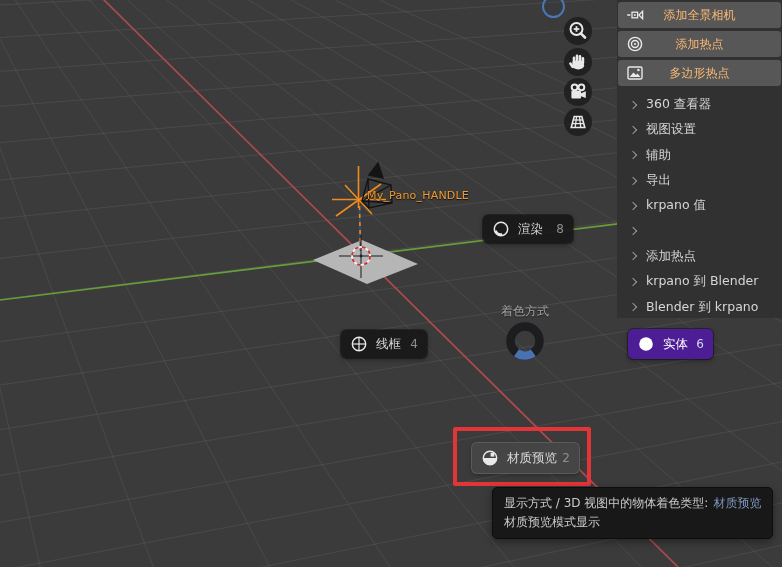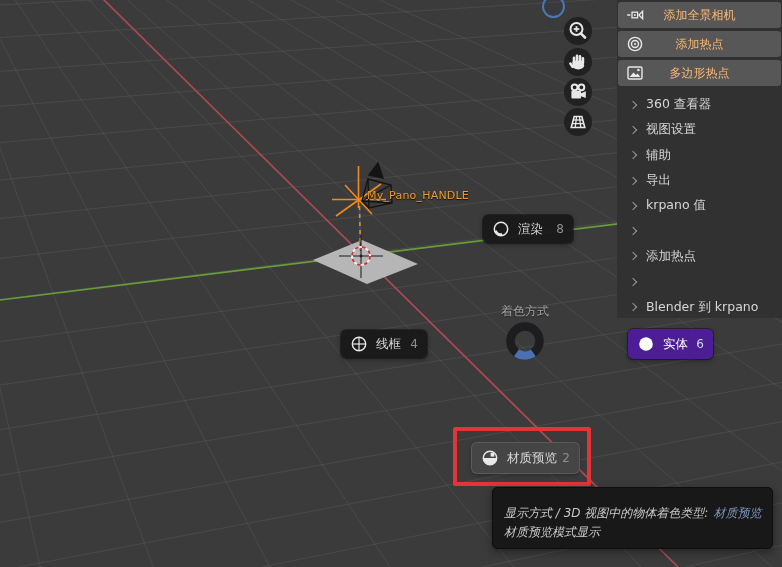--- a/index.html
+++ b/index.html
@@ -70,22 +70,22 @@
   }
 
   
   #highlight-box{
     position:absolute;left:453px;top:427px;width:138px;height:59px;box-sizing:border-box;
     border:4px solid #e23539;border-radius:2px;
   }
   #tooltip{
     position:absolute;left:492px;top:487px;box-sizing:border-box;
     background:rgba(23,23,23,.97);border:1px solid #0d0d0d;border-radius:5px;
-    padding:16px 11px 7px 11px;font-size:12px;line-height:1.55;color:#c9c9c9;
-    white-space:nowrap;box-shadow:0 3px 8px rgba(0,0,0,.4);font-style:italic;
+    padding:6px 11px 7px 11px;font-size:12px;line-height:1.55;color:#c9c9c9;
+    white-space:nowrap;box-shadow:0 3px 8px rgba(0,0,0,.4);
   }
   #tooltip .hl{color:#7d97bd;margin-left:5px;}
 </style>
 </head>
 <body>
 
 <div id="stage">
 
   <svg id="grid-svg" width="782" height="567">
       <line x1="0" y1="-140" x2="782" y2="-156.75714285714287" stroke="#7d7d7d" stroke-width="1" opacity="0.22"></line>
@@ -265,20 +265,21 @@
       </div>
       <div class="sb-row">
         <span class="chev"></span>
       </div>
       <div class="sb-row">
         <span class="chev"></span>
         <span>添加热点</span>
       </div>
       <div class="sb-row">
         <span class="chev"></span>
+        <span>krpano 到 Blender</span>
       </div>
       <div class="sb-row">
         <span class="chev"></span>
         <span>Blender 到 krpano</span>
       </div>
     </div>
   </div>
 
   <div id="pie-title">着色方式</div>
   <svg class="abs" style="left:501px;top:317px" width="48" height="48" viewBox="0 0 48 48">

